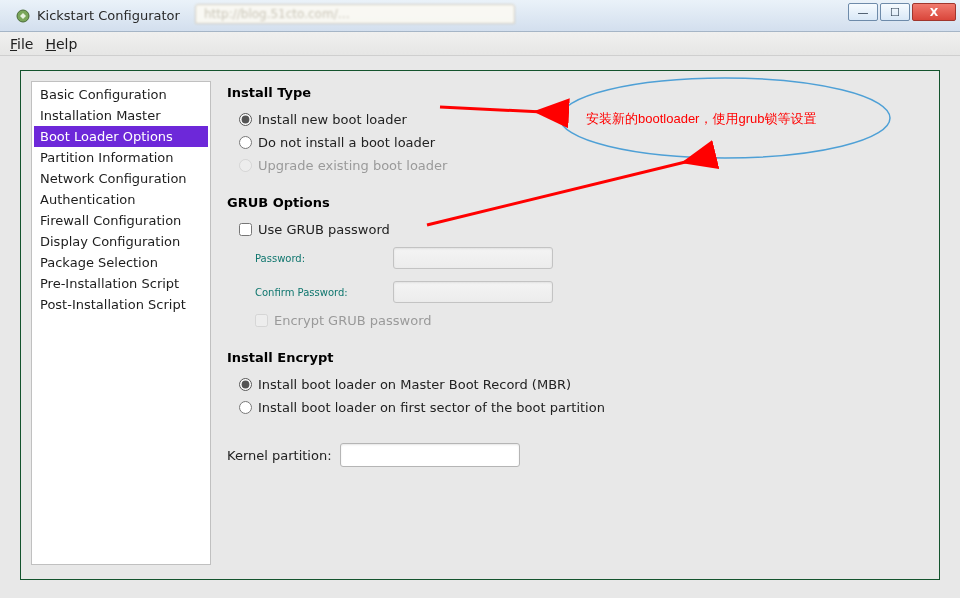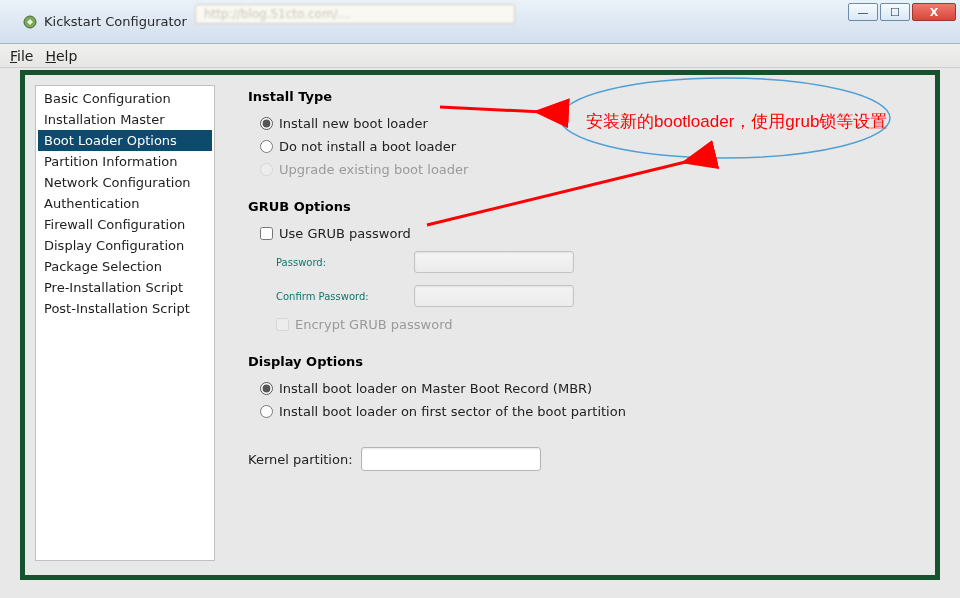--- a/index.html
+++ b/index.html
@@ -1,56 +1,56 @@
 <!DOCTYPE html>
 <html><head>
   <meta charset="utf-8">
   <style>
     * { box-sizing: border-box; margin: 0; padding: 0; }
     body { width: 960px; height: 598px; font-family: "DejaVu Sans", Arial, sans-serif; font-size: 13px; background: #e8e8e8; overflow: hidden; position: relative; }
 
     
-    .titlebar { height: 44px; background: linear-gradient(#eaf2f9, #d3dfee); border-bottom: 1px solid #a5b5c6; display: flex; align-items: center; padding: 0 22px; position: relative; }
+    .titlebar { height: 32px; background: linear-gradient(#eaf2f9, #d3dfee); border-bottom: 1px solid #a5b5c6; display: flex; align-items: center; padding: 0 15px; position: relative; }
     .titlebar .app-icon { width:16px; height:16px; display:inline-block; margin-right:6px; }
     .titlebar .title { color:#2a2a2a; }
     .titlebar .win-controls { position:absolute; right:4px; top:3px; display:flex; }
     .titlebar .win-btn { width:30px; height:18px; margin-left:2px; border:1px solid #6e8baa; background: linear-gradient(#f6fbff,#d9e8f7); border-radius:2px; display:flex; align-items:center; justify-content:center; font-size:11px; color:#1d2f42; }
     .titlebar .win-btn.close { width:44px; background: linear-gradient(#f07a6e,#d9463b); border-color:#a0362d; color:#fff; font-weight:bold; }
     .titlebar .behind-tab { position:absolute; left:195px; top:4px; height:20px; width:320px; background:#fcfaf3; border:1px solid #cfc9ba; border-radius:3px 3px 0 0; display:flex; align-items:center; padding:0 8px; color:#c8c2b2; font-size:12px; filter: blur(1px); opacity:.9;}
     
     
     .menubar { height:24px; background: linear-gradient(#f0f0ef,#e6e6e5); border-bottom:1px solid #cfcfcf; display:flex; align-items:center; padding:4px 10px; gap:12px; font-size:14px; color:#202020;}
     .menubar .menu-item .ul { text-decoration: underline; }
-    .frame { position:absolute; top:70px; left:20px; right:20px; bottom:18px; border:5px solid #14532d; background:#e8e8e8; padding:10px 14px 14px 10px; display:flex; gap:29px; }
+    .frame { position:absolute; top:70px; left:20px; right:20px; bottom:18px; border:1px solid #14532d; background:#e8e8e8; padding:10px 14px 14px 10px; display:flex; gap:12px; }
 
     
     .sidebar { width:180px; background:#ffffff; border:1px solid #c0c0c0; padding:2px 2px; }
     .sidebar .item { padding:3px 6px; color:#1d1d1d; font-size:13px; white-space:nowrap; cursor:default; }
-    .sidebar .item.selected { background:#0c4a6e; color:#ffffff; }
+    .sidebar .item.selected { background:#6d28d9; color:#ffffff; }
 
     
     .main { flex:1; padding:2px 4px 4px 4px; position:relative; }
     .section-title { font-weight:bold; color:#000000; margin:2px 0 8px 0; font-size:13px;}
     .opt-row { display:flex; align-items:center; gap:6px; padding:4px 0 4px 12px; color:#222; }
     .opt-row.disabled { color:#9a9a9a; }
     .opt-row input[type=radio], .opt-row input[type=checkbox]{ accent-color:#555; width:13px; height:13px;}
     .opt-row.disabled input { opacity:.6; }
 
     .grub-sub { margin-left:28px; }
     .form-row { display:flex; align-items:center; gap:8px; padding:6px 0; }
     .form-row label { color:#0f766e; width:130px; text-align:left; font-size:10px;}
     .form-row .tinput { width:160px; height:22px; border:1px solid #c3c3c3; border-radius:3px; background:linear-gradient(#f4f4f4,#ececec); box-shadow: inset 0 1px 2px rgba(0,0,0,.08); }
 
     .kernel-row { display:flex; align-items:center; gap:8px; margin-top:24px; padding-left:0;}
     .kernel-row label { color:#222; font-size:13px; }
     .kernel-row input[type=text]{ width:180px; height:24px; border:1px solid #b5b5b5; border-radius:3px; padding:2px 6px; background:#fff; box-shadow: inset 0 1px 2px rgba(0,0,0,.1);}
 
     
     .overlay { position:absolute; inset:0; pointer-events:none; }
-    .annot-text { position:absolute; color:#ff0000; font-size:17px; font-family: "Microsoft YaHei","PingFang SC",sans-serif; }
+    .annot-text { position:absolute; color:#ff0000; font-size:13px; font-family: "Microsoft YaHei","PingFang SC",sans-serif; }
   </style>
 </head>
 <body>
 
 <div class="titlebar">
   <span class="app-icon">
     <svg viewBox="0 0 16 16" width="16" height="16">
         <circle cx="8" cy="8" r="6" fill="#7aa65a" stroke="#4a6b37"></circle>
         <path d="M5 8 L8 5 L11 8 L8 11 Z" fill="#e8f2df"></path>
       </svg>
@@ -121,21 +121,21 @@
       <div class="form-row">
         <label>Confirm Password:</label>
         <div class="tinput"></div>
       </div>
       <div class="opt-row disabled" style="padding-left:0;">
         <input type="checkbox" disabled="" style="">
         <span>Encrypt GRUB password</span>
       </div>
     </div>
 
-    <div class="section-title" style="margin-top:18px;">Display Options</div>
+    <div class="section-title" style="margin-top:18px;">Install Encrypt</div>
     <div class="opt-row">
       <input type="radio" name="iop" checked="" style="">
       <span>Install boot loader on Master Boot Record (MBR)</span>
     </div>
     <div class="opt-row">
       <input type="radio" name="iop" style="">
       <span>Install boot loader on first sector of the boot partition</span>
     </div>
 
     <div class="kernel-row">

